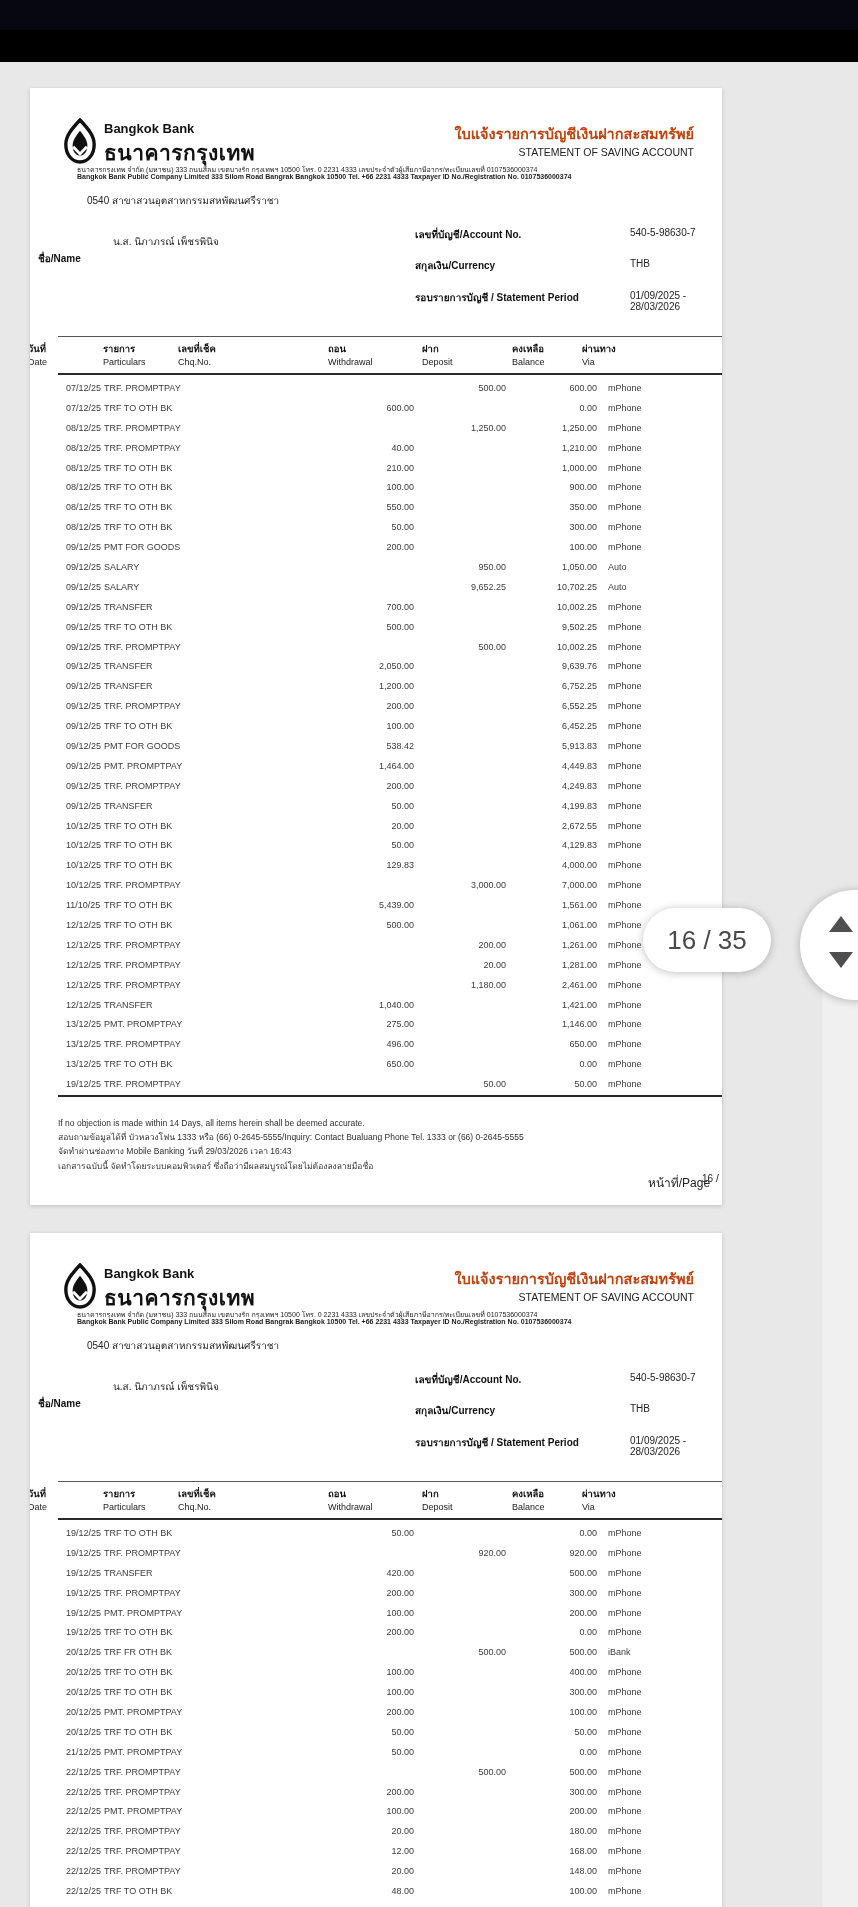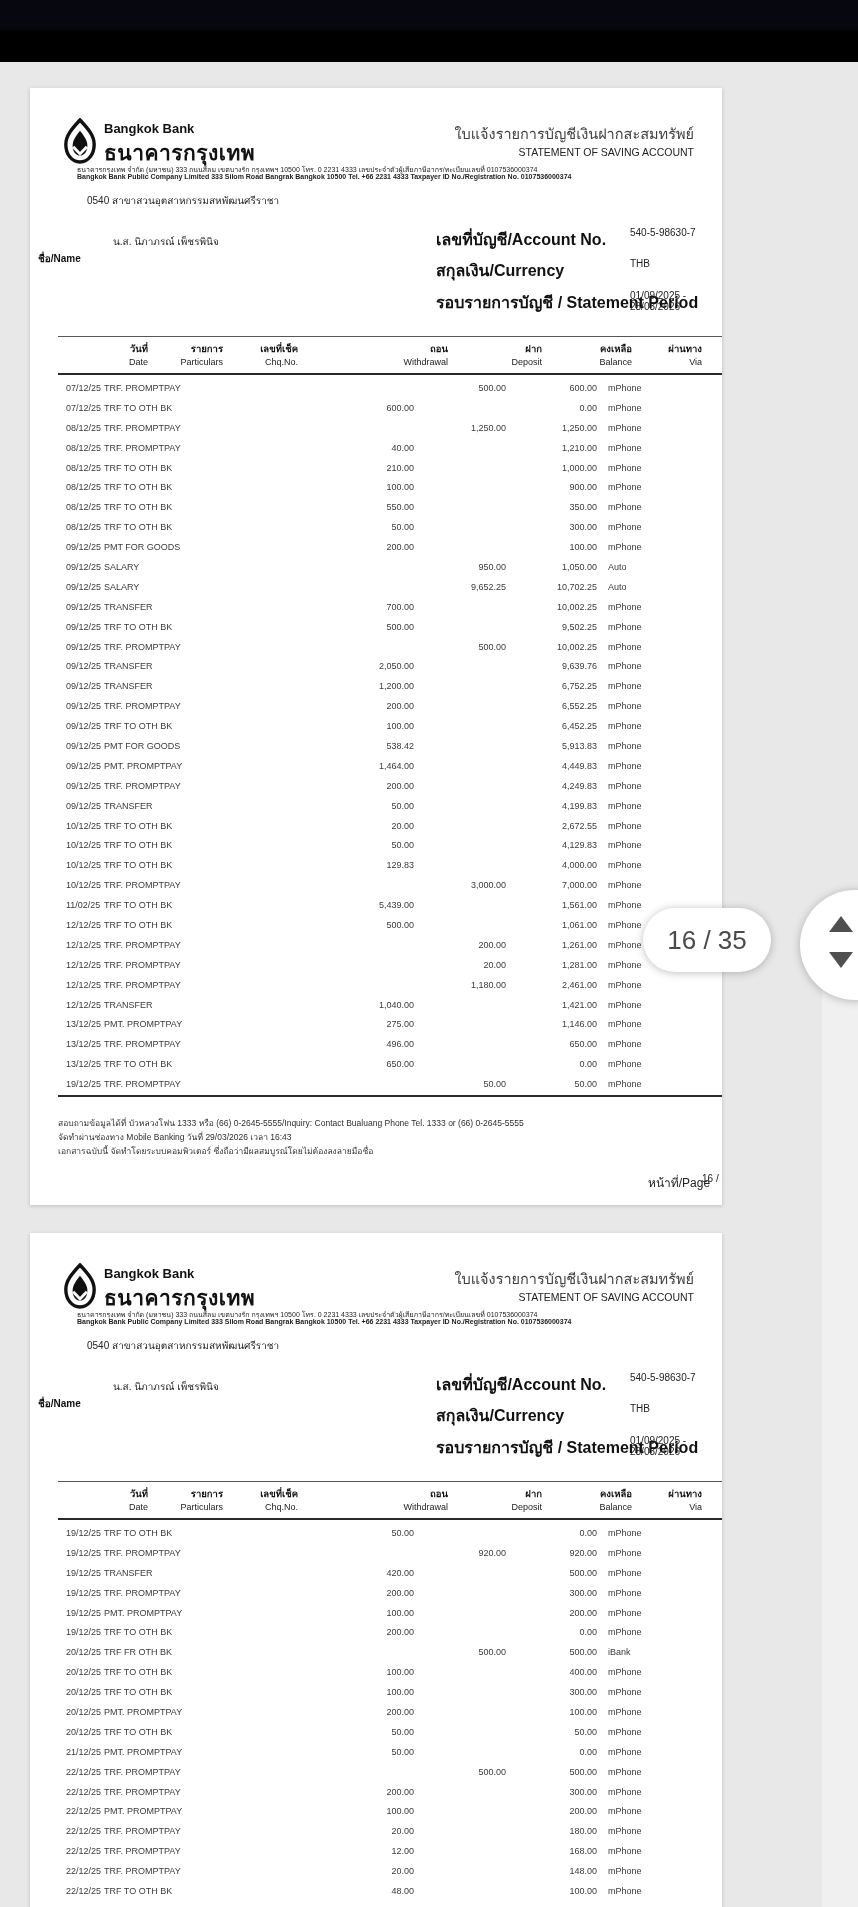--- a/index.html
+++ b/index.html
@@ -11,34 +11,34 @@
   .page-card { position:absolute; left:30px; width:692px; background:#fff; box-shadow:0 1px 4px rgba(0,0,0,0.18); z-index:1; overflow:hidden; }
   #card1 { top:88px; height:1117px; }
   #card2 { top:1233px; height:700px; }
 
   
   .logo { position:absolute; left:33px; top:30px; width:34px; height:46px; }
   .bank-en { position:absolute; left:74px; top:33px; font-size:13px; font-weight:bold; color:#111; }
   .bank-th { position:absolute; left:74px; top:48px; font-size:21px; font-weight:bold; color:#111; letter-spacing:0.5px; }
   .addr1 { position:absolute; left:47px; top:76px; font-size:7px; color:#222; white-space:nowrap; }
   .addr2 { position:absolute; left:47px; top:85px; font-size:7px; color:#222; white-space:nowrap; font-weight:bold; }
-  .title-th { position:absolute; right:28px; top:34px; font-size:14.5px; font-weight:normal; color:#404040; }
+  .title-th { position:absolute; right:28px; top:34px; font-size:14.5px; font-weight:bold; color:#c2410c; }
   .title-en { position:absolute; right:28px; top:58px; font-size:10.5px; color:#222; }
   .branch { position:absolute; left:57px; top:105px; font-size:10px; color:#222; }
   .name-label { position:absolute; left:8px; top:139px; font-size:10px; font-weight:bold; color:#111;margin-top:24px; }
   .name-value { position:absolute; left:83px; top:146px; font-size:10px; color:#222; }
-  .info-label { position:absolute; left:406px; font-size:16px; font-weight:bold; color:#111; }
+  .info-label { position:absolute; left:385px; font-size:10px; font-weight:bold; color:#111; }
   .info-value { position:absolute; left:600px; font-size:10px; color:#222; }
   .r1 { top:139px; } .r2 { top:170px; } .r3 { top:202px; }
 
   
   .stmt-table { position:absolute; left:28px; top:248px; width:744px; }
   .tb-top { position:absolute; left:0; top:0; width:744px; height:1px; background:#555; }
   .tb-head-bottom { position:absolute; left:0; top:37px; width:744px; height:2px; background:#2a2a2a; }
-  .th-cell { position:absolute; width:120px; text-align:right; white-space:nowrap; }
+  .th-cell { position:absolute; width:120px; text-align:left; white-space:nowrap; }
   .th-th { top:5px; font-size:9.5px; font-weight:bold; color:#111; }
   .th-en { top:21px; font-size:9px; color:#222; }
   .h-date { left:-30px; } .h-part { left:45px; } .h-chq { left:120px; }
   .h-wd { left:270px; } .h-dep { left:364px; } .h-bal { left:454px; } .h-via { left:524px; }
   .rows { position:absolute; left:0; top:42px; width:744px; }
   .t-row { position:relative; height:19.9px; width:744px; }
   .cell { position:absolute; top:50%; transform:translateY(-50%); font-size:9px; color:#3a3a3a; white-space:nowrap; }
   .c-date { left:8px; }
   .c-part { left:46px; }
   .c-chq  { left:130px; width:100px; text-align:center; }
@@ -339,21 +339,21 @@
         <div class="t-row">
           <span class="cell c-date">10/12/25</span>
           <span class="cell c-part">TRF. PROMPTPAY</span>
           <span class="cell c-chq"></span>
           <span class="cell c-wd"></span>
           <span class="cell c-dep">3,000.00</span>
           <span class="cell c-bal">7,000.00</span>
           <span class="cell c-via">mPhone</span>
         </div>
         <div class="t-row">
-          <span class="cell c-date">11/02/25</span>
+          <span class="cell c-date">11/10/25</span>
           <span class="cell c-part">TRF TO OTH BK</span>
           <span class="cell c-chq"></span>
           <span class="cell c-wd">5,439.00</span>
           <span class="cell c-dep"></span>
           <span class="cell c-bal">1,561.00</span>
           <span class="cell c-via">mPhone</span>
         </div>
         <div class="t-row">
           <span class="cell c-date">12/12/25</span>
           <span class="cell c-part">TRF TO OTH BK</span>
@@ -433,20 +433,21 @@
           <span class="cell c-wd"></span>
           <span class="cell c-dep">50.00</span>
           <span class="cell c-bal">50.00</span>
           <span class="cell c-via">mPhone</span>
         </div>
       </div>
     <div class="tb-bottom"></div>
   </div>
 
   <div class="stmt-footer">
+    <div class="foot-line">If no objection is made within 14 Days, all items herein shall be deemed accurate.</div>
     <div class="foot-line">สอบถามข้อมูลได้ที่ บัวหลวงโฟน 1333 หรือ (66) 0-2645-5555/Inquiry: Contact Bualuang Phone Tel. 1333 or (66) 0-2645-5555</div>
     <div class="foot-line">จัดทำผ่านช่องทาง Mobile Banking วันที่ 29/03/2026 เวลา 16:43</div>
     <div class="foot-line">เอกสารฉบับนี้ จัดทำโดยระบบคอมพิวเตอร์ ซึ่งถือว่ามีผลสมบูรณ์โดยไม่ต้องลงลายมือชื่อ</div>
   </div>
   <div class="page-line">
     <span class="page-line-label">หน้าที่/Page</span>
     <span class="page-line-value">16 / 35</span>
   </div>
 </div>
 

